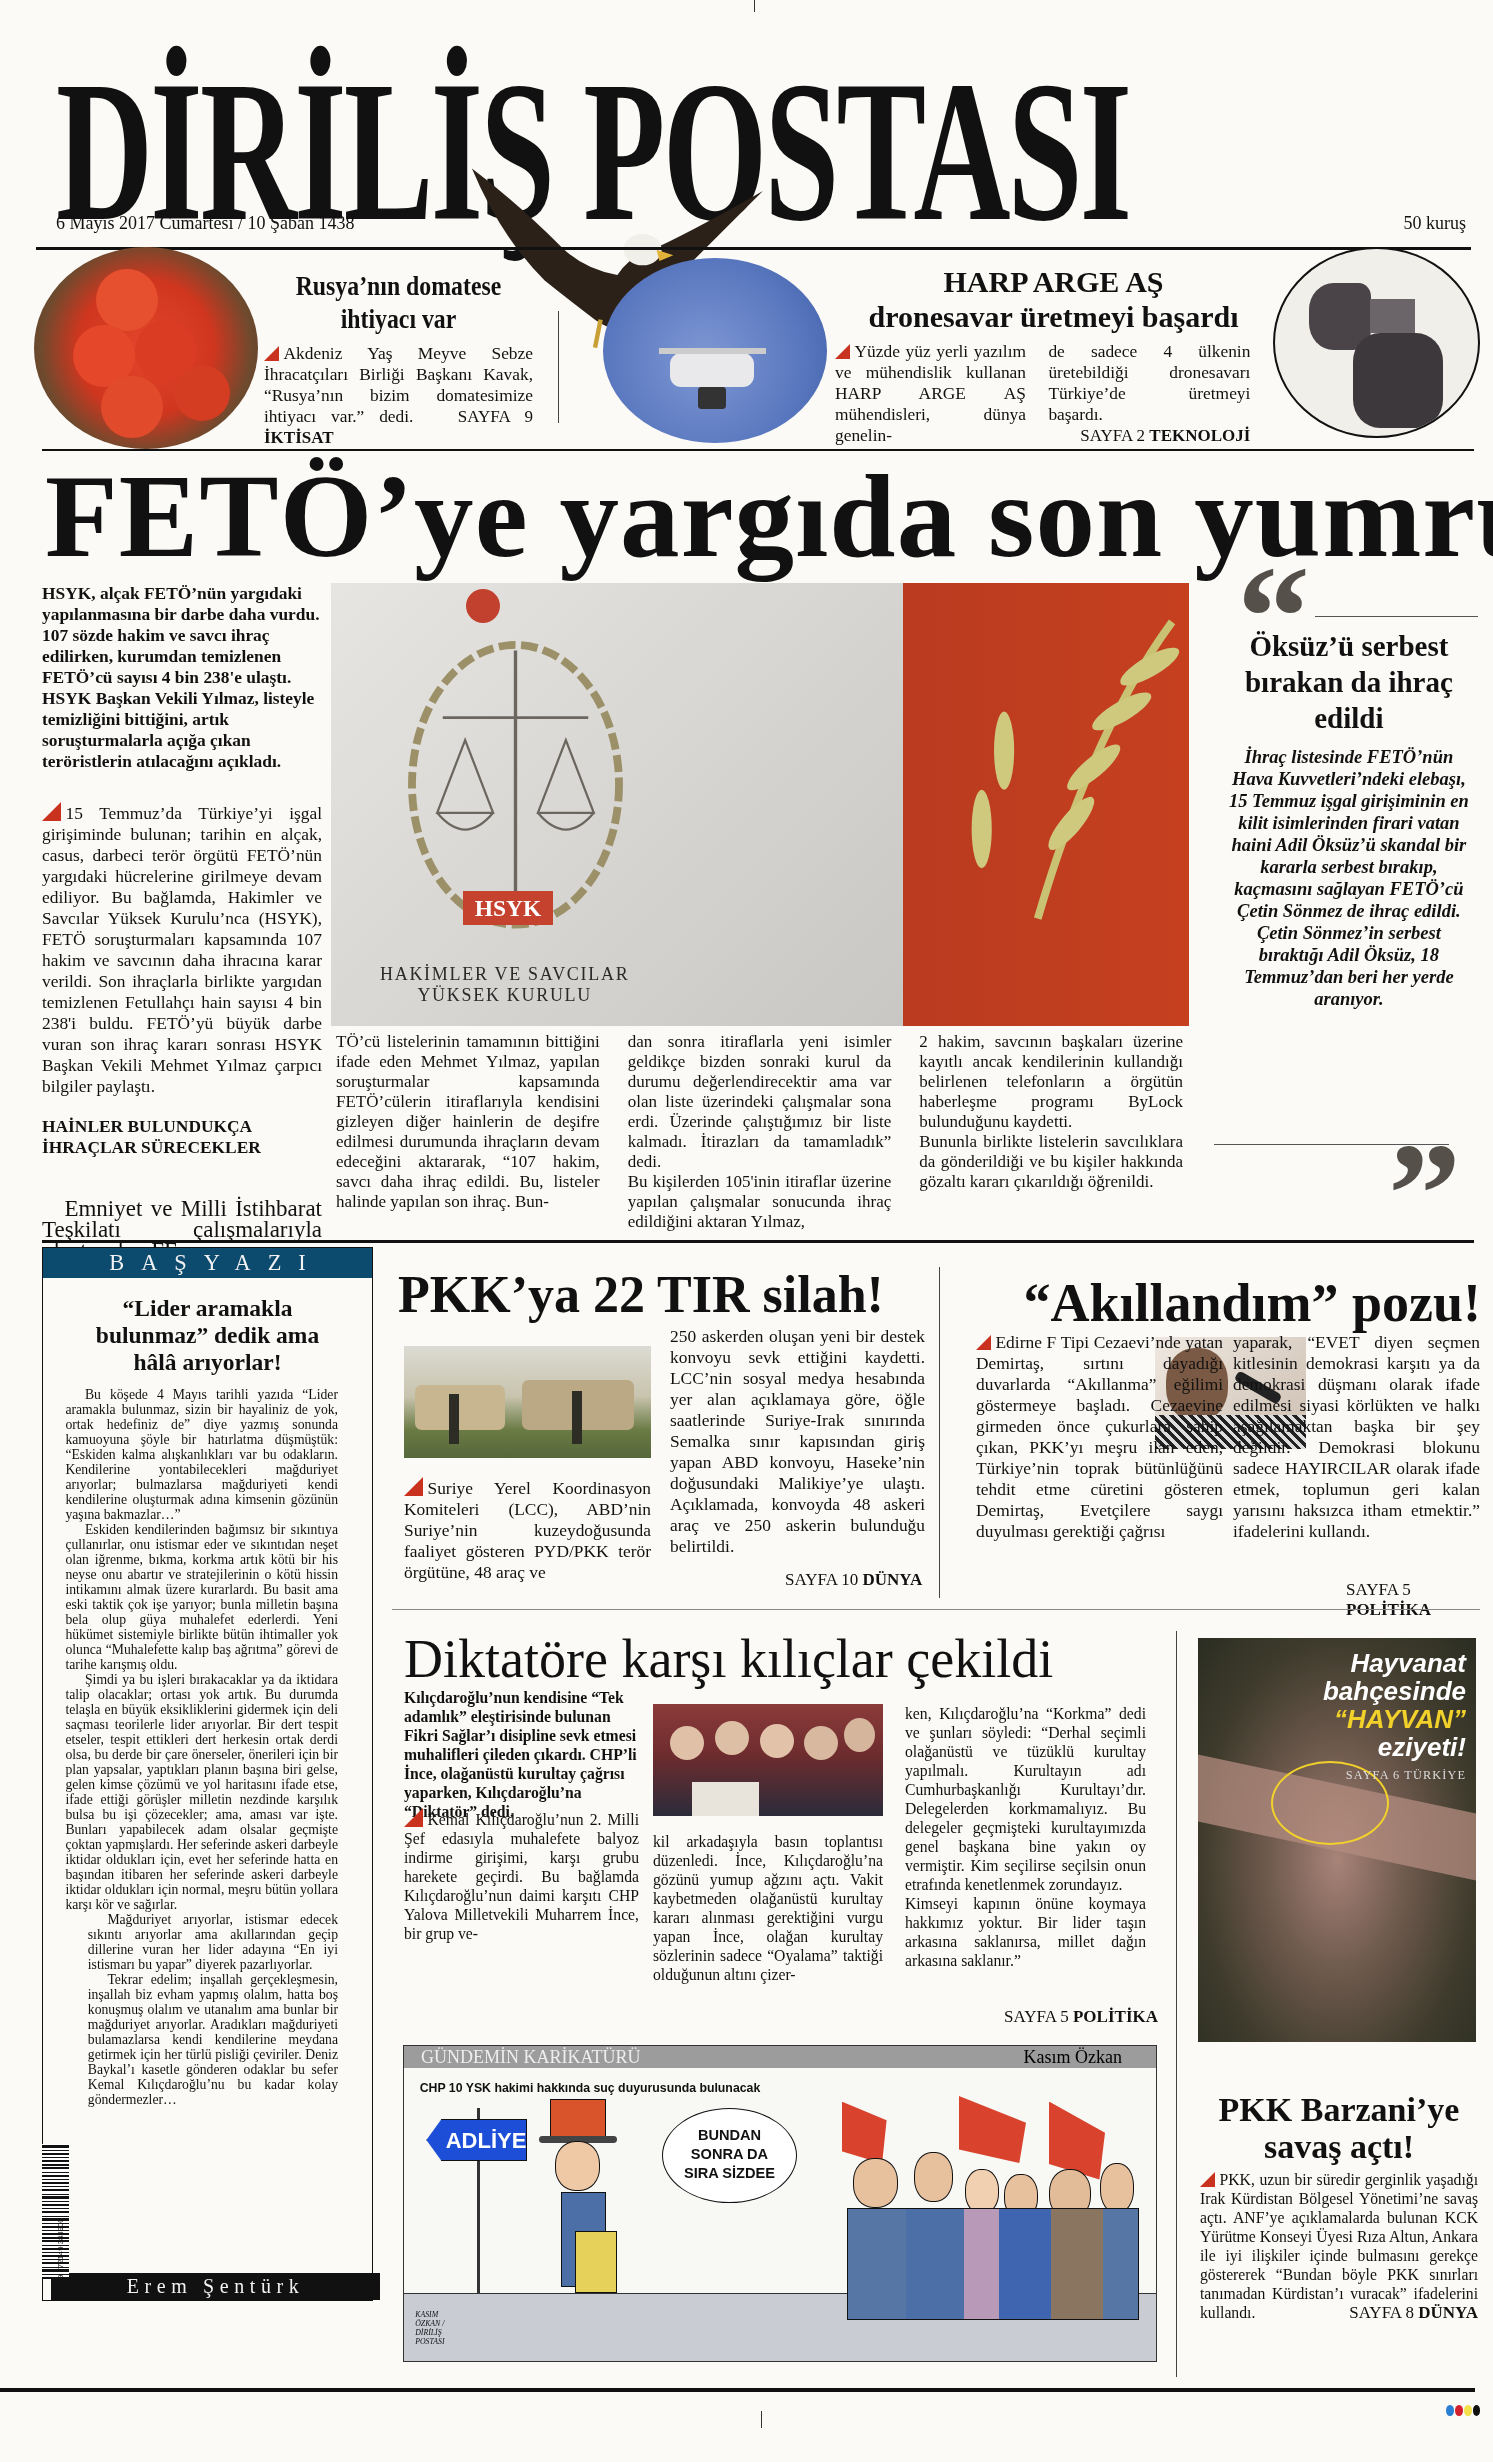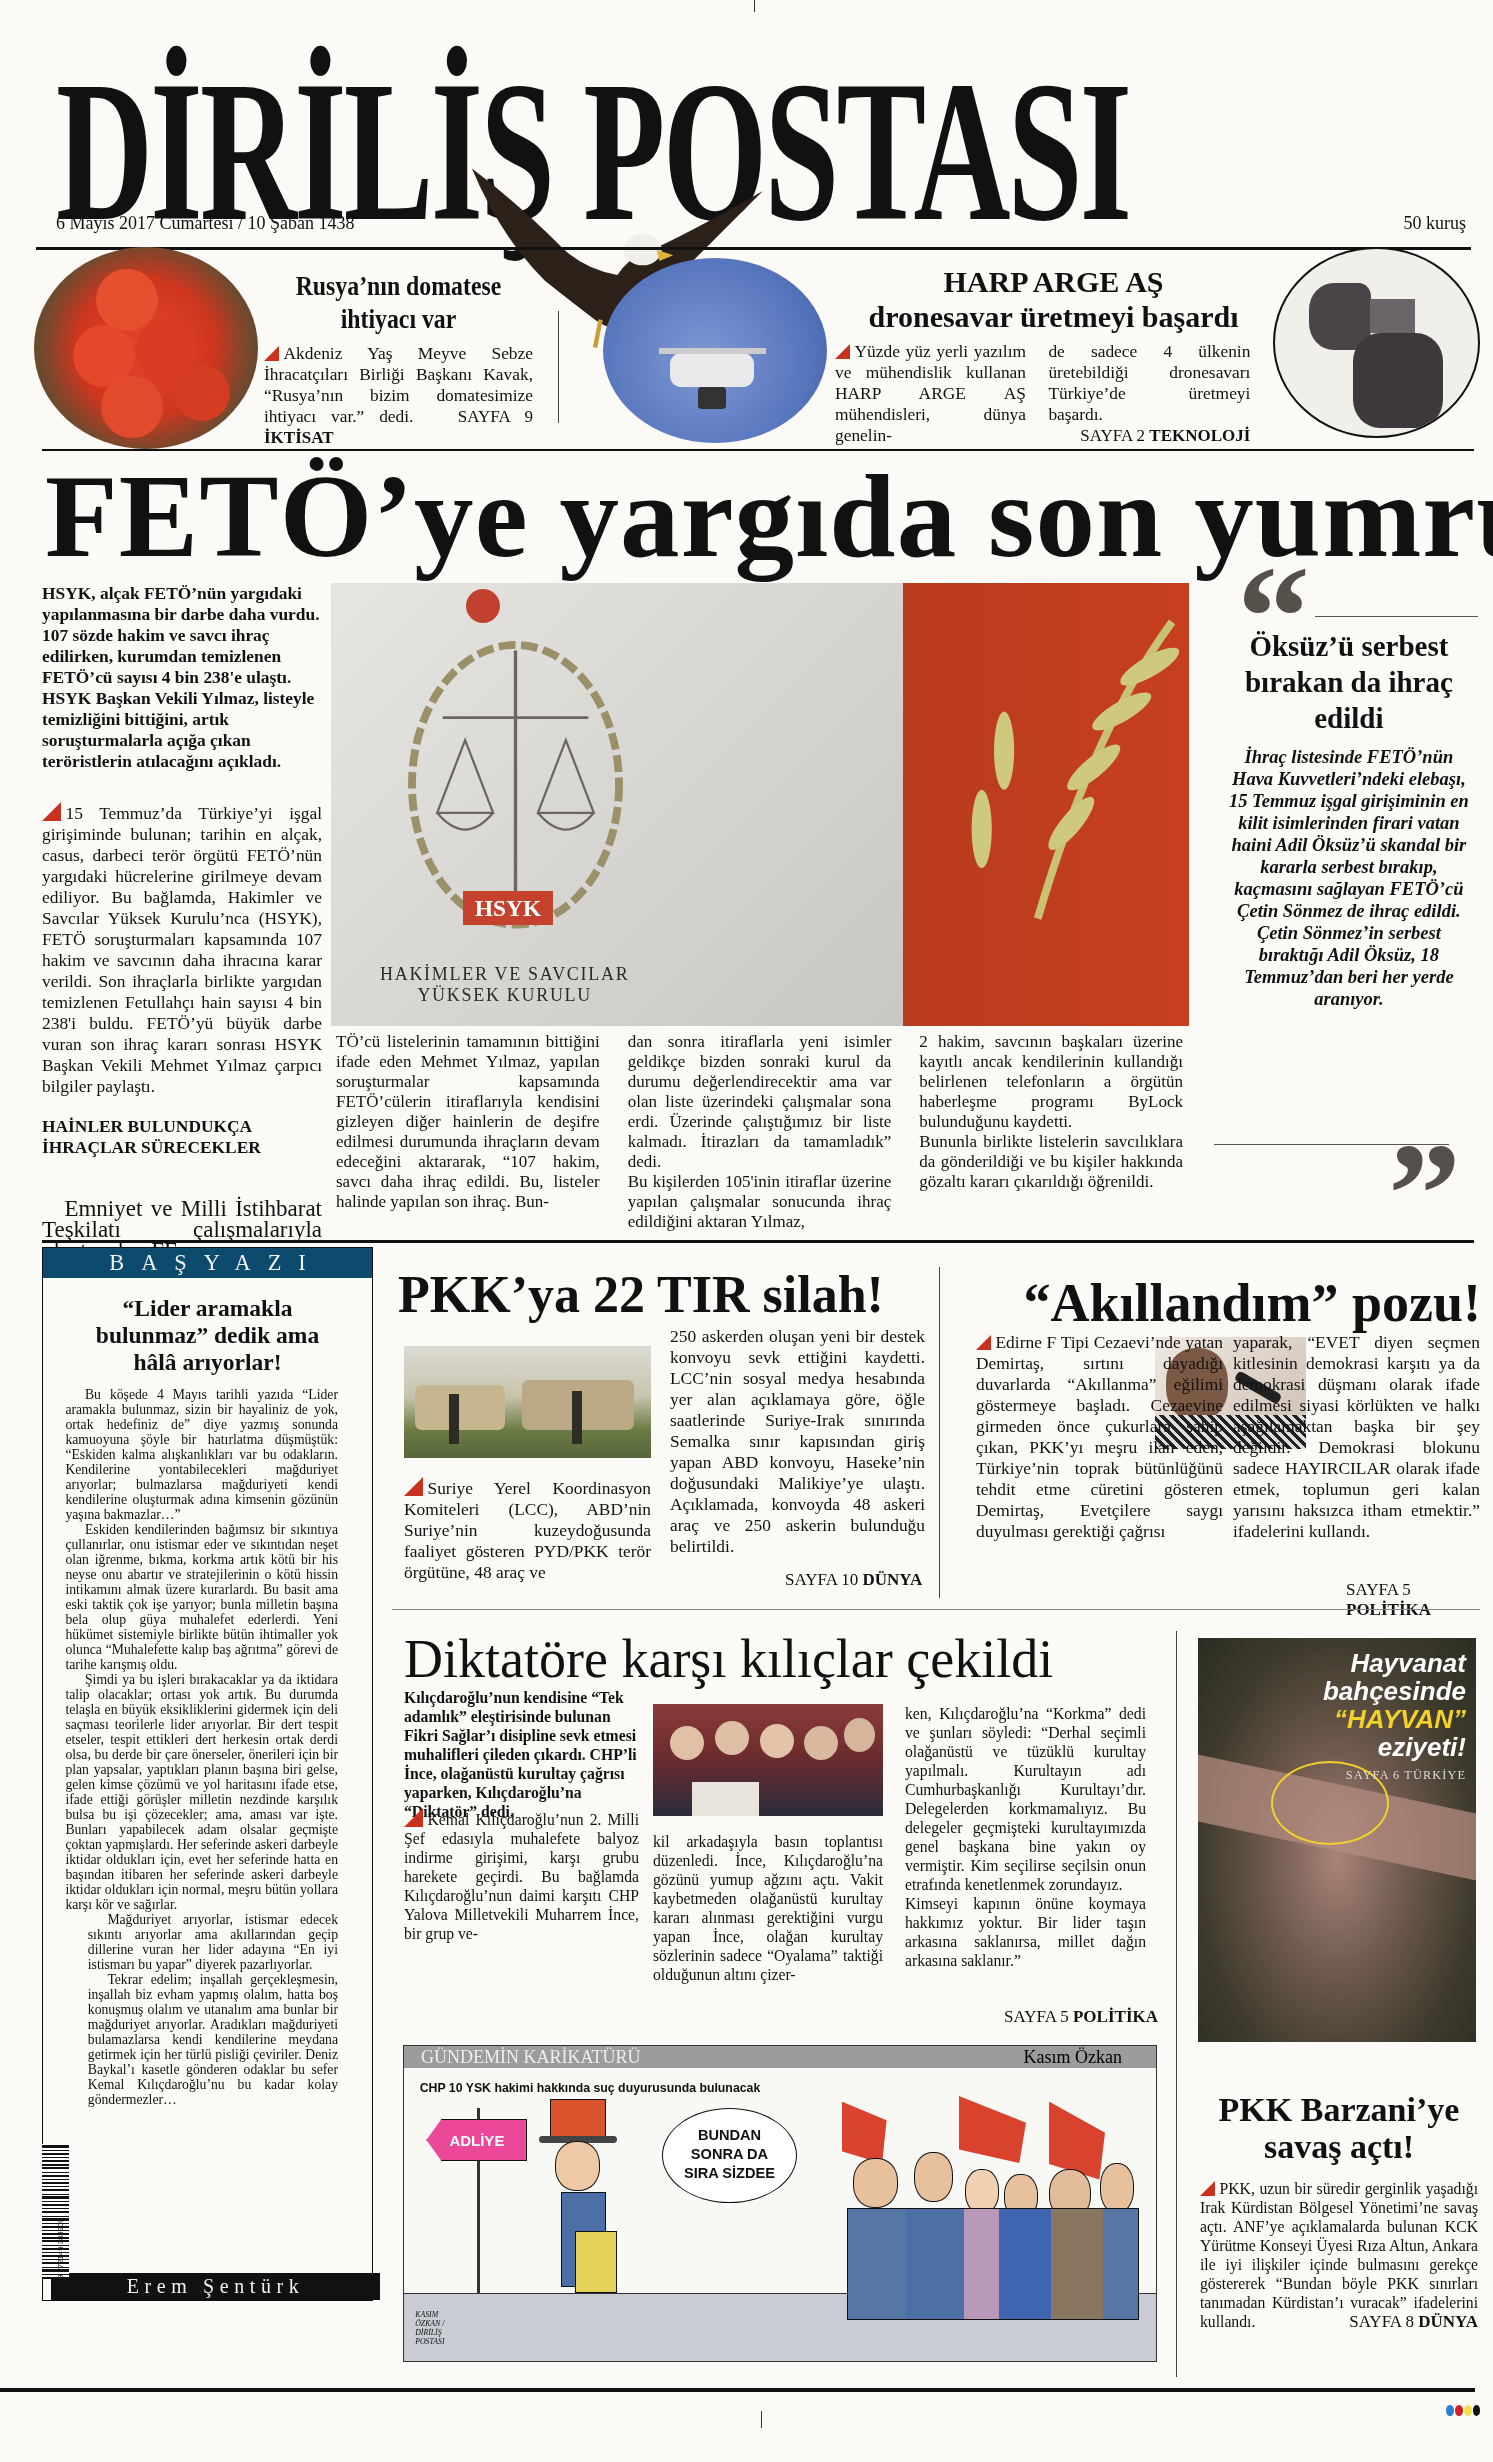--- a/index.html
+++ b/index.html
@@ -216,21 +216,21 @@
 <div class="abs" style="left:403px;top:2045px;width:754px;height:317px;border:1.1px solid #333;background:#f8f8f5;overflow:hidden;">
   <div style="height:22.4px;background:#9c9c9c;display:flex;justify-content:space-between;align-items:center;padding:0 34px 0 17px;">
     <span style="color:#eee;font-size:18px;">GÜNDEMİN KARİKATÜRÜ</span>
     <span style="color:#000000;font-size:18px;">Kasım Özkan</span>
   </div>
   <div class="sans" style="position:absolute;left:15.7px;top:35px;font-size:12.3px;font-weight:bold;">CHP 10 YSK hakimi hakkında suç duyurusunda bulunacak</div>
 
   <div class="abs" style="left:0;top:247px;width:100%;height:70px;background:#c9ccd3;border-top:1.1px solid #333;"></div>
 
   <div class="abs" style="left:73px;top:62px;width:3.4px;height:185px;background:#333;"></div>
-  <div class="abs sans" style="left:22.4px;top:73px;width:101px;height:42px;background:#ec4899;color:#fff;font-size:15px;font-weight:bold;line-height:42px;text-align:center;clip-path:polygon(15% 0,100% 0,100% 100%,15% 100%,0 50%);border:1.1px solid #111;">ADLİYE</div>
+  <div class="abs sans" style="left:22.4px;top:73px;width:101px;height:42px;background:#1d4ed8;color:#fff;font-size:22px;font-weight:bold;line-height:42px;text-align:right;clip-path:polygon(15% 0,100% 0,100% 100%,15% 100%,0 50%);border:1.1px solid #111;">ADLİYE</div>
 
   <div class="abs" style="left:146px;top:53px;width:56px;height:39px;background:#d9542b;border:1.1px solid #111;"></div>
   <div class="abs" style="left:135px;top:90px;width:78px;height:6.7px;background:#444;border-radius:3.4px;"></div>
   <div class="abs" style="left:151px;top:95px;width:45px;height:50px;background:#efc9a6;border-radius:45%;border:1.1px solid #111;"></div>
   <div class="abs" style="left:157px;top:146px;width:45px;height:95px;background:#4c6fa8;border:1.1px solid #111;"></div>
   <div class="abs" style="left:171px;top:185px;width:42px;height:62px;background:#e6d15a;border:1.1px solid #111;"></div>
 
   <div class="abs sans" style="left:258px;top:62px;width:135px;height:95px;border:1.7px solid #111;border-radius:50%;background:#fff;font-size:14.6px;font-weight:bold;text-align:center;padding:17px 17px 0 17px;line-height:19px;">BUNDAN SONRA DA SIRA SİZDEE</div>
 
   <div class="abs" style="left:432px;top:50px;width:314px;height:224px;">
@@ -255,21 +255,21 @@
     <div style="font-size:26px;color:#fff;">Hayvanat</div>
     <div style="font-size:26px;color:#fff;">bahçesinde</div>
     <div style="font-size:26px;color:#f2d22a;">“HAYVAN”</div>
     <div style="font-size:26px;color:#fff;">eziyeti!</div>
     <div class="serif" style="font-size:12.3px;color:#ddd;font-style:normal;font-weight:normal;letter-spacing:1.1px;"><span>SAYFA 6</span> <span>TÜRKİYE</span></div>
   </div>
 </div>
 
 <div class="abs" style="left:1200px;top:2091px;width:278px;">
   <div style="font-size:34px;font-weight:bold;text-align:center;line-height:37px;">PKK Barzani’ye savaş açtı!</div>
-  <div class="col" style="margin-top:14px;font-size:15.7px;line-height:19px;">
+  <div class="col" style="margin-top:5px;font-size:15.7px;line-height:19px;">
     <span class="tri sm"></span><span>PKK, uzun bir süredir gerginlik yaşadığı Irak Kürdistan Bölgesel Yönetimi’ne savaş açtı. ANF’ye açıklamalarda bulunan KCK Yürütme Konseyi Üyesi Rıza Altun, Ankara ile iyi ilişkiler içinde bulmasını gerekçe göstererek “Bundan böyle PKK sınırları tanımadan Kürdistan’ı vuracak” ifadelerini kullandı.</span>
   </div>
   <div class="sayfa" style="text-align:right;margin-top:-19px;"><span>SAYFA 8</span> <b>DÜNYA</b></div>
 </div>
 
 <div class="rule" style="left:0;top:2388px;width:1475px;height:3.9px;"></div>
 <div class="abs" style="left:1446px;top:2405px;display:flex;gap:1.1px;">
   <span style="width:7.8px;height:11.2px;border-radius:50%;background:#2a7fd4;display:inline-block;"></span>
   <span style="width:7.8px;height:11.2px;border-radius:50%;background:#d4202c;display:inline-block;"></span>
   <span style="width:7.8px;height:11.2px;border-radius:50%;background:#f4e04a;display:inline-block;"></span>

